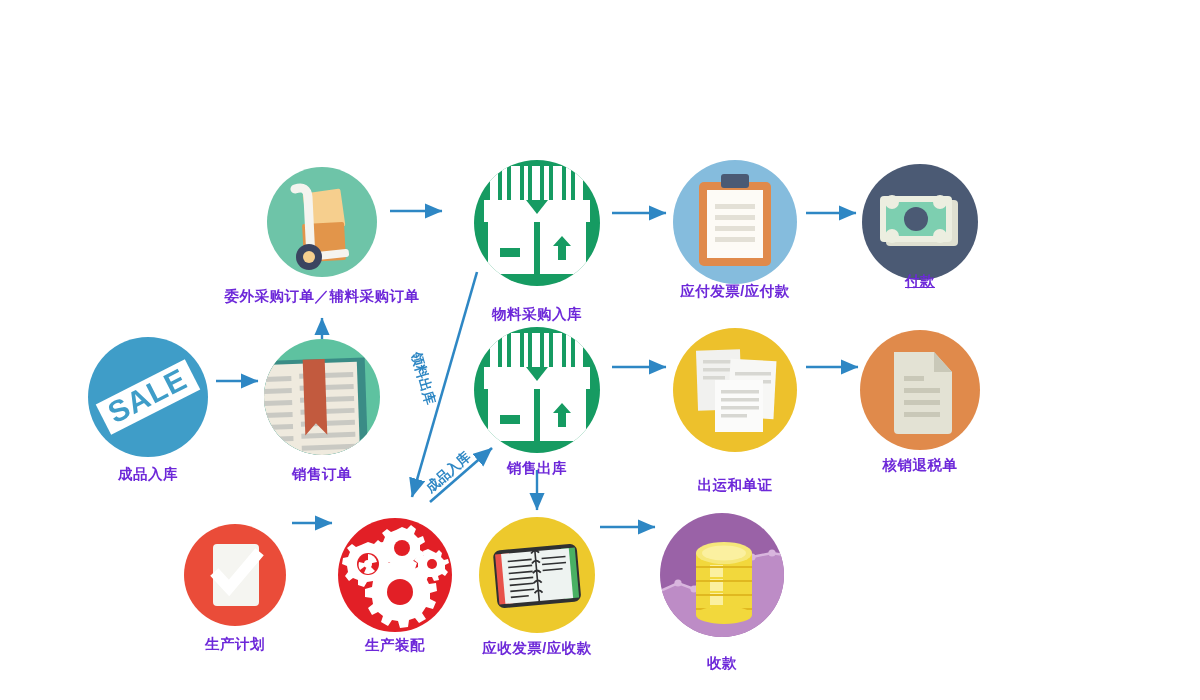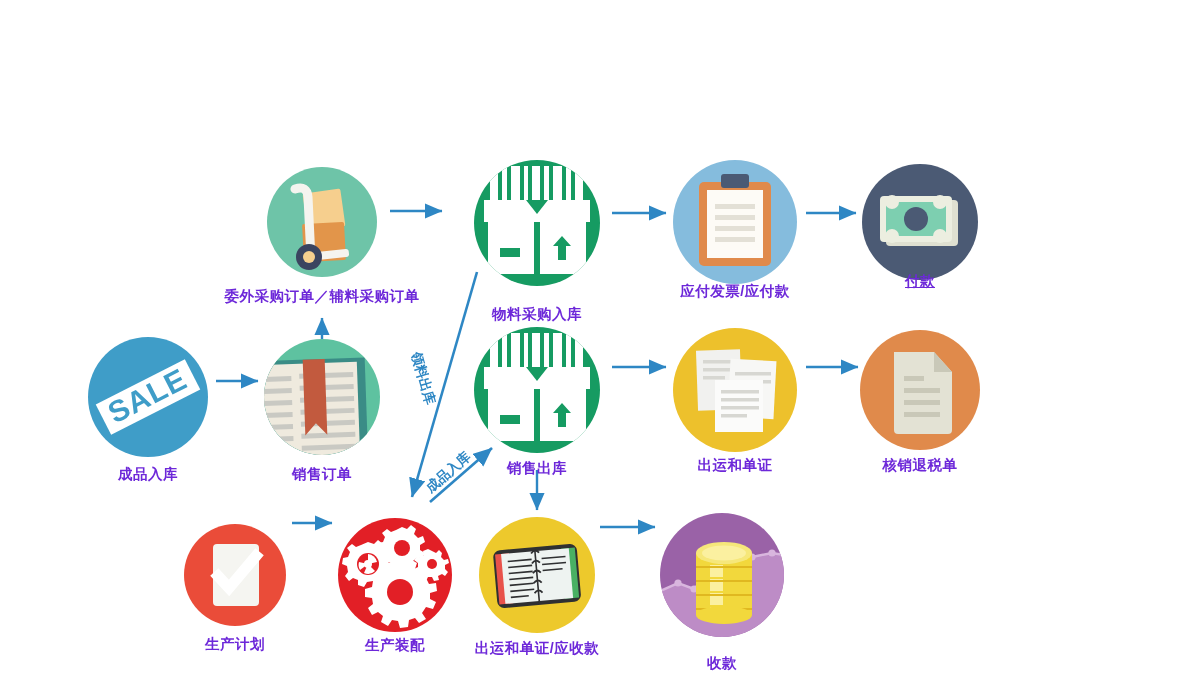--- a/index.html
+++ b/index.html
@@ -241,21 +241,21 @@
         </g>
         <rect x="42" y="52" width="48" height="52" fill="#fbfbfa"></rect>
         <g fill="#d7d7d2">
           <rect x="48" y="62" width="38" height="3.5"></rect>
             <rect x="48" y="70" width="38" height="3.5"></rect>
           <rect x="48" y="78" width="38" height="3.5"></rect>
             <rect x="48" y="86" width="26" height="3.5"></rect>
         </g>
       </svg>
     </div>
-    <div class="caption" style="top:128px;">出运和单证</div>
+    <div class="caption" style="top:148px;">出运和单证</div>
   </div>
 
   <div class="node" style="left:920px;top:330px;">
     <div class="bubble" style="width:120px;height:120px;background:#e08a4b;">
       <svg viewBox="0 0 120 120" width="120" height="120">
         <path d="M34,22 L74,22 L92,42 L92,100 a4,4 0 0 1 -4,4 L38,104 a4,4 0 0 1 -4,-4 Z" fill="#e3e2d4"></path>
         <path d="M74,22 L92,42 L74,42 Z" fill="#c9c8b8"></path>
         <g fill="#c9c8b8">
           <rect x="44" y="46" width="20" height="5"></rect>
             <rect x="44" y="58" width="36" height="5"></rect>
@@ -335,21 +335,21 @@
           <g stroke="#2f3032" stroke-width="1.8" fill="none">
             <path d="M54,36 q4,-5 8,0"></path>
               <path d="M54,46 q4,-5 8,0"></path>
               <path d="M54,56 q4,-5 8,0"></path>
             <path d="M54,66 q4,-5 8,0"></path>
               <path d="M54,76 q4,-5 8,0"></path>
           </g>
         </g>
       </svg>
     </div>
-    <div class="caption" style="top:122px;">出运和单证/应收款</div>
+    <div class="caption" style="top:122px;">应收发票/应收款</div>
   </div>
 
   <div class="node" style="left:722px;top:513px;">
     <div class="bubble" style="width:124px;height:124px;background:#9a62a7;">
       <svg viewBox="0 0 124 124" width="124" height="124">
         <path d="M0,78 L18,70 L34,76 L52,58 L72,50 L92,44 L112,40 L124,42 L124,124 L0,124 Z" fill="#bd8cc6"></path>
         <polyline points="0,78 18,70 34,76 52,58 72,50 92,44 112,40 124,42" fill="none" stroke="#d9b6de" stroke-width="2.5"></polyline>
         <g fill="#d9b6de">
           <circle cx="18" cy="70" r="3.6"></circle>
             <circle cx="34" cy="76" r="3.6"></circle>

